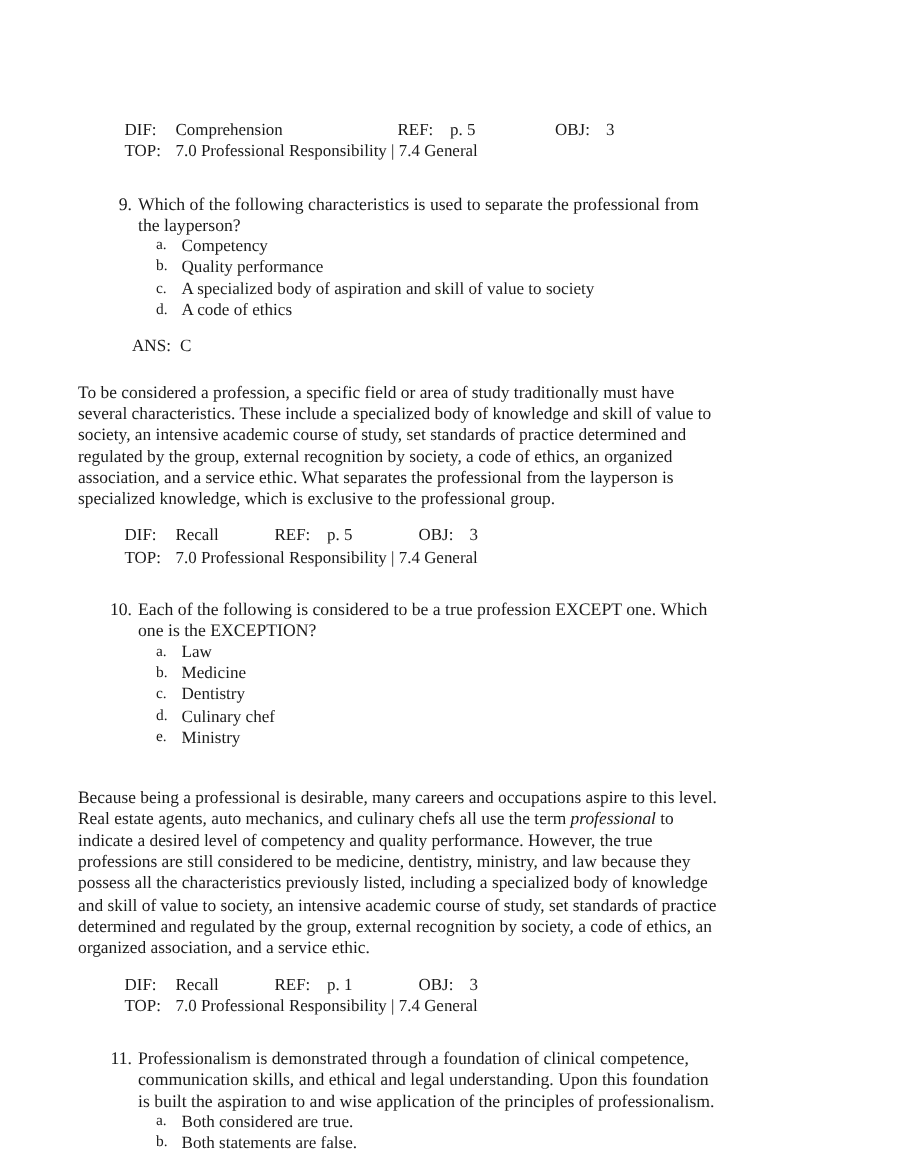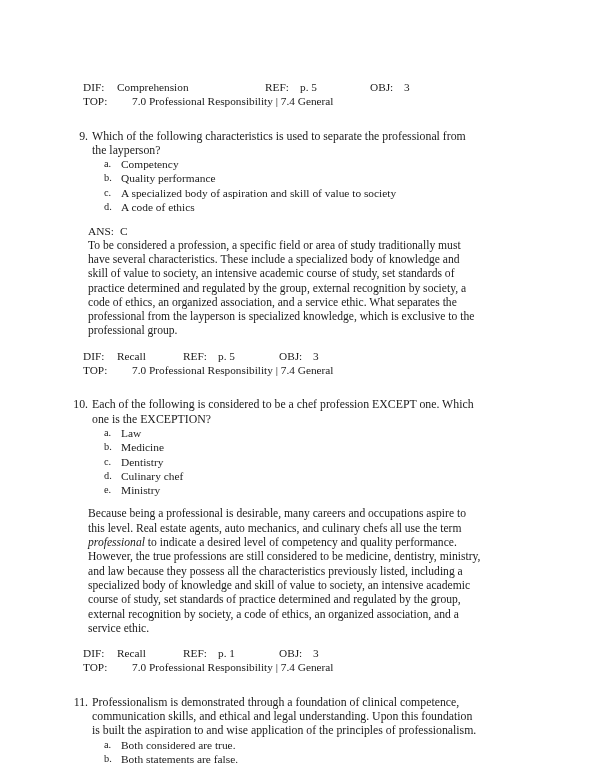--- a/index.html
+++ b/index.html
@@ -46,21 +46,21 @@
     position: absolute;
     top: 0;
   }
   .m-dif-label { left: 83px; }
   .m-dif-value { left: 117px; }
   .m-ref-label { }
   .m-ref-value { }
   .m-obj-label { }
   .m-obj-value { }
   .m-top-label { left: 83px; }
-  .m-top-value { left: 132px; }
+  .m-top-value { left: 117px; }
 
   
   .meta-block.wide .m-ref-label { left: 265px; }
   .meta-block.wide .m-ref-value { left: 300px; }
   .meta-block.wide .m-obj-label { left: 370px; }
   .meta-block.wide .m-obj-value { left: 404px; }
 
   
   .meta-block.narrow .m-ref-label { left: 183px; }
   .meta-block.narrow .m-ref-value { left: 218px; }
@@ -116,25 +116,26 @@
     position: relative;
     padding-left: 88px;
     font-size: 11.4px;
     line-height: 14.3px;
     white-space: nowrap;
   }
   .ans-label { }
   .ans-value { margin-left: 6px; }
 
   .rationale {
-    padding-left: 88px;
+    padding-left: 52px;
     padding-right: 118px;
     font-size: 11.6px;
     line-height: 14.3px;
     text-align: left;
+    margin-top: 16px;
   }
   .rationale i { font-style: italic; }
 
   .gap-sm { height: 10px; }
   .gap-lg { height: 20px; }
 </style>
 </head>
 <body>
 
 <div class="page">
@@ -185,21 +186,21 @@
             <div class="meta-row">
               <span class="m-top-label">TOP:</span>
               <span class="m-top-value">7.0 Professional Responsibility | 7.4 General</span>
             </div>
           </div>
         </div>
         <div class="gap-lg"></div>
         <div class="question">
           <div class="q-head">
             <span class="q-num">10.</span>
-            <span class="q-stem">Each of the following is considered to be a chef profession EXCEPT one. Which one is the EXCEPTION?</span>
+            <span class="q-stem">Each of the following is considered to be a true profession EXCEPT one. Which one is the EXCEPTION?</span>
           </div>
           <ul class="options">
             <li class="option"><span class="opt-letter">a.</span><span>Law</span></li>
             <li class="option"><span class="opt-letter">b.</span><span>Medicine</span></li>
             <li class="option"><span class="opt-letter">c.</span><span>Dentistry</span></li>
             <li class="option"><span class="opt-letter">d.</span><span>Culinary chef</span></li>
             <li class="option"><span class="opt-letter">e.</span><span>Ministry</span></li>
           </ul>
           <div class="gap-sm"></div>
           <div class="rationale"><span>Because being a professional is desirable, many careers and occupations aspire to this level. Real estate agents, auto mechanics, and culinary chefs all use the term </span><i>professional</i><span> to indicate a desired level of competency and quality performance. However, the true professions are still considered to be medicine, dentistry, ministry, and law because they possess all the characteristics previously listed, including a specialized body of knowledge and skill of value to society, an intensive academic course of study, set standards of practice determined and regulated by the group, external recognition by society, a code of ethics, an organized association, and a service ethic.</span></div>

